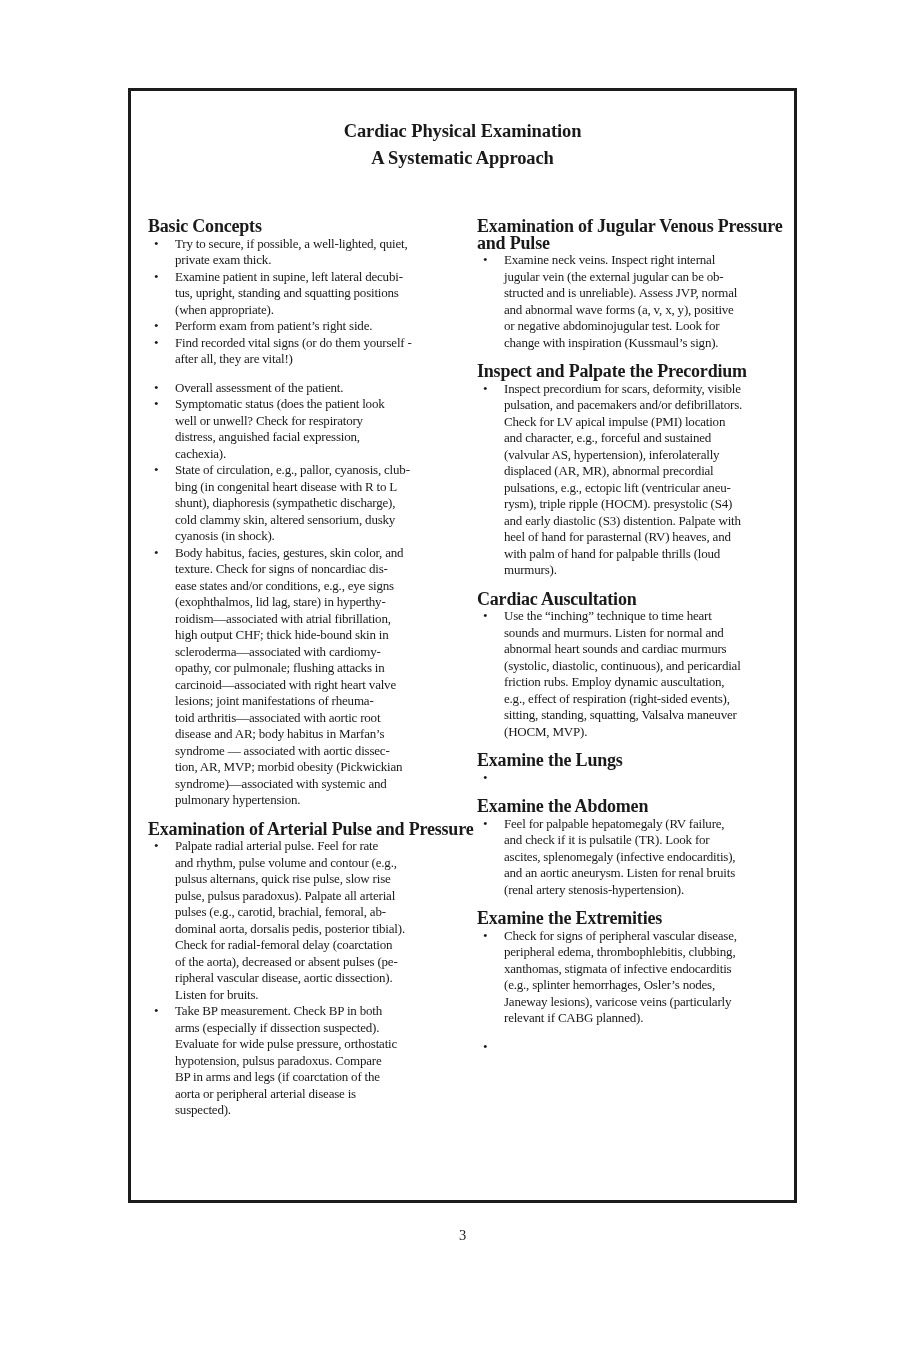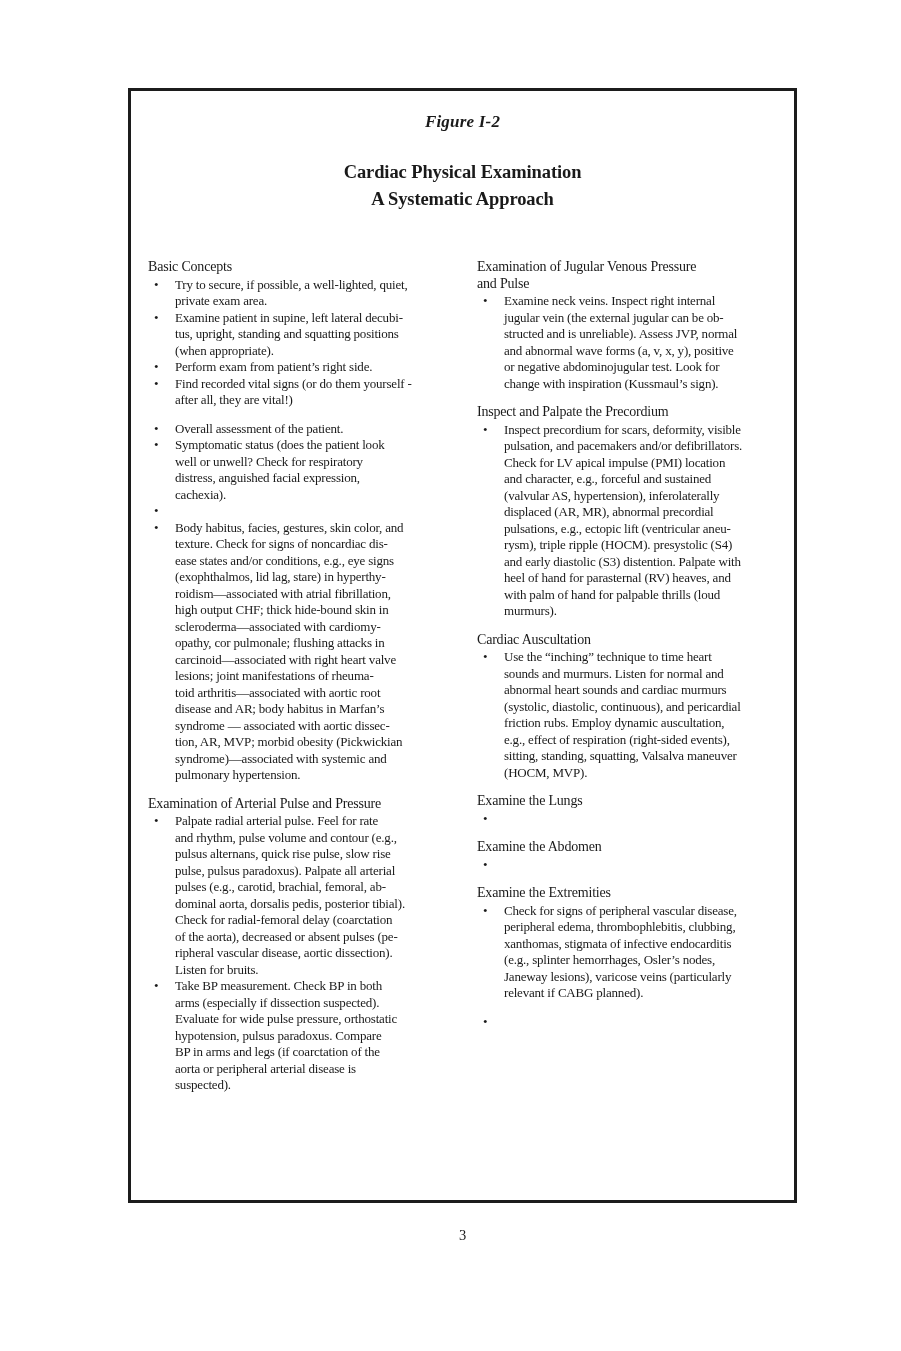--- a/index.html
+++ b/index.html
@@ -54,22 +54,22 @@
   }
   .col {
     width: 312px;
     flex: none;
   }
   .col-left { margin-right: 17px; }
   .sec { margin-top: 12px; }
   .sec:first-child { margin-top: 0; }
   .sec-heading {
     margin: 0 0 1px 0;
-    font-size: 14px;
-    font-weight: normal;
+    font-size: 18px;
+    font-weight: bold;
     line-height: 16.5px;
     white-space: pre;
     letter-spacing: -0.2px;
   }
   .bullet { display: flex; }
   .marker {
     flex: none;
     width: 27px;
     padding-left: 6px;
     box-sizing: border-box;
@@ -91,37 +91,36 @@
     text-align: center;
     font-size: 14.5px;
   }
 </style>
 </head>
 <body>
 
 <div class="page">
   <div class="figure-box">
 
-    <div class="figure-label">Figure I-2</div>
 
     <div class="main-title">
       <div>Cardiac Physical Examination</div>
       <div>A Systematic Approach</div>
     </div>
 
     <div class="columns">
 
       <div class="col col-left">
 
         <section class="sec">
           <h3 class="sec-heading">Basic Concepts</h3>
           <div class="bullet">
             <span class="marker">•</span>
             <span class="btext">Try to secure, if possible, a well-lighted, quiet,
-private exam area.</span>
+private exam thick.</span>
           </div>
           <div class="bullet">
             <span class="marker">•</span>
             <span class="btext">Examine patient in supine, left lateral decubi-
 tus, upright, standing and squatting positions
 (when appropriate).</span>
           </div>
           <div class="bullet">
             <span class="marker">•</span>
             <span class="btext">Perform exam from patient’s right side.</span>
@@ -140,20 +139,25 @@
           </div>
           <div class="bullet">
             <span class="marker">•</span>
             <span class="btext">Symptomatic status (does the patient look
 well or unwell? Check for respiratory
 distress, anguished facial expression,
 cachexia).</span>
           </div>
           <div class="bullet">
             <span class="marker">•</span>
+            <span class="btext">State of circulation, e.g., pallor, cyanosis, club-
+bing (in congenital heart disease with R to L
+shunt), diaphoresis (sympathetic discharge),
+cold clammy skin, altered sensorium, dusky
+cyanosis (in shock).</span>
           </div>
           <div class="bullet">
             <span class="marker">•</span>
             <span class="btext">Body habitus, facies, gestures, skin color, and
 texture. Check for signs of noncardiac dis-
 ease states and/or conditions, e.g., eye signs
 (exophthalmos, lid lag, stare) in hyperthy-
 roidism—associated with atrial fibrillation,
 high output CHF; thick hide-bound skin in
 scleroderma—associated with cardiomy-
@@ -252,20 +256,25 @@
           <h3 class="sec-heading">Examine the Lungs</h3>
           <div class="bullet">
             <span class="marker">•</span>
           </div>
         </section>
 
         <section class="sec">
           <h3 class="sec-heading">Examine the Abdomen</h3>
           <div class="bullet">
             <span class="marker">•</span>
+            <span class="btext">Feel for palpable hepatomegaly (RV failure,
+and check if it is pulsatile (TR). Look for
+ascites, splenomegaly (infective endocarditis),
+and an aortic aneurysm. Listen for renal bruits
+(renal artery stenosis-hypertension).</span>
           </div>
         </section>
 
         <section class="sec">
           <h3 class="sec-heading">Examine the Extremities</h3>
           <div class="bullet">
             <span class="marker">•</span>
             <span class="btext">Check for signs of peripheral vascular disease,
 peripheral edema, thrombophlebitis, clubbing,
 xanthomas, stigmata of infective endocarditis

